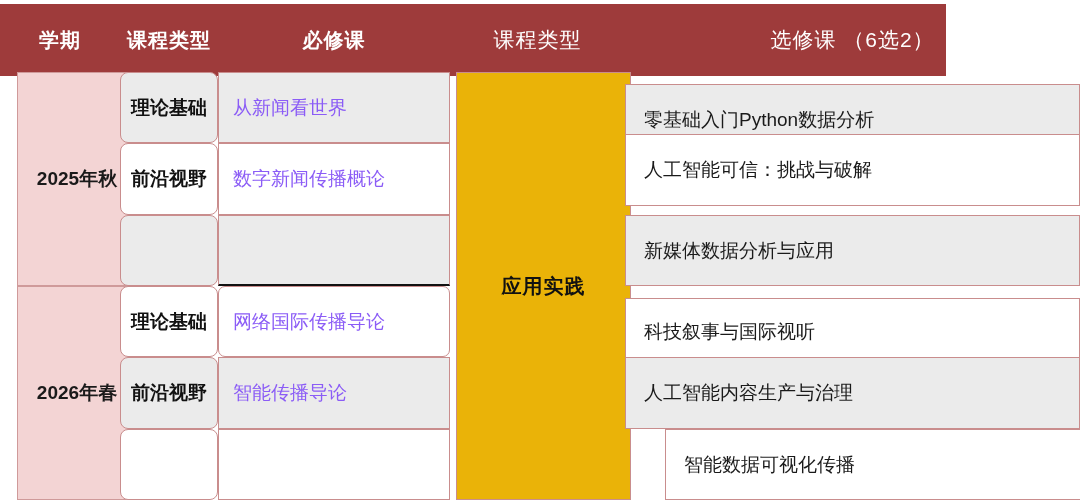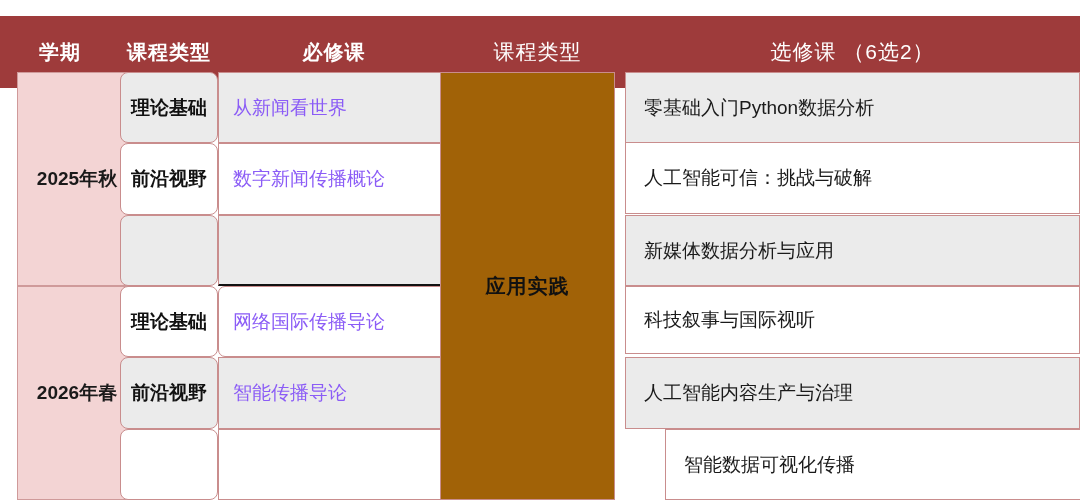--- a/index.html
+++ b/index.html
@@ -18,22 +18,22 @@
     height: 500px;
     overflow: hidden;
     background: #ffffff;
     box-sizing: border-box;
   }
 
   
   .header-band {
     position: absolute;
     left: 0;
-    top: 16px;
-    width: 1080px;
+    top: 4px;
+    width: 946px;
     height: 72px;
     background: #9e3b3b;
     box-sizing: border-box;
   }
   .hdr-cell {
     position: absolute;
     top: 0;
     height: 72px;
     display: flex;
     align-items: center;
@@ -109,25 +109,25 @@
     font-weight: normal;
     font-size: 19px;
     color: #8b5cf6;
   }
   .req-cell.black-bottom {
     border-bottom: 2px solid #111111;
   }
 
   
   .practice-cell {
-    left: 440px;
+    left: 456px;
     width: 175px;
     top: 0px;
     height: 428px;
-    background: #a16207;
+    background: #eab308;
     justify-content: center;
     font-weight: bold;
     font-size: 20px;
     color: #111111;
     letter-spacing: 1px;
   }
 
   
   .elec-cell {
     left: 625px;
@@ -169,21 +169,21 @@
 
     <div class="cell req-cell bg-gray" id="req-0" style="top: 0px; height: 71px;">从新闻看世界</div>
     <div class="cell req-cell bg-white" id="req-1" style="top: 71px; height: 72px;">数字新闻传播概论</div>
     <div class="cell req-cell black-bottom bg-gray" id="req-2" style="top: 143px; height: 71px;"></div>
     <div class="cell req-cell bg-white" id="req-3" style="top: 214px; height: 71px; border-radius: 7px;">网络国际传播导论</div>
     <div class="cell req-cell bg-gray" id="req-4" style="top: 285px; height: 72px;">智能传播导论</div>
     <div class="cell req-cell bg-white" id="req-5" style="top: 357px; height: 71px;"></div>
 
     <div class="cell practice-cell">应用实践</div>
 
-    <div class="cell elec-cell bg-gray" id="elec-0" style="top: 0px; height: 71px;">零基础入门Python数据分析</div>
-    <div class="cell elec-cell bg-white" id="elec-1" style="top: 70px; height: 72px;">人工智能可信：挑战与破解</div>
+    <div class="cell elec-cell bg-gray" id="elec-0" style="top: 12px; height: 71px;">零基础入门Python数据分析</div>
+    <div class="cell elec-cell bg-white" id="elec-1" style="top: 62px; height: 72px;">人工智能可信：挑战与破解</div>
     <div class="cell elec-cell bg-gray" id="elec-2" style="top: 143px; height: 71px;">新媒体数据分析与应用</div>
-    <div class="cell elec-cell bg-white" id="elec-3" style="top: 214px; height: 68px;">科技叙事与国际视听</div>
+    <div class="cell elec-cell bg-white" id="elec-3" style="top: 226px; height: 68px;">科技叙事与国际视听</div>
     <div class="cell elec-cell bg-gray" id="elec-4" style="top: 285px; height: 72px;">人工智能内容生产与治理</div>
     <div class="cell elec-cell bg-white" id="elec-5" style="top: 357px; height: 71px; margin-left: 40px;">智能数据可视化传播</div>
 
   </div>
 </div>
 
 </body></html>

